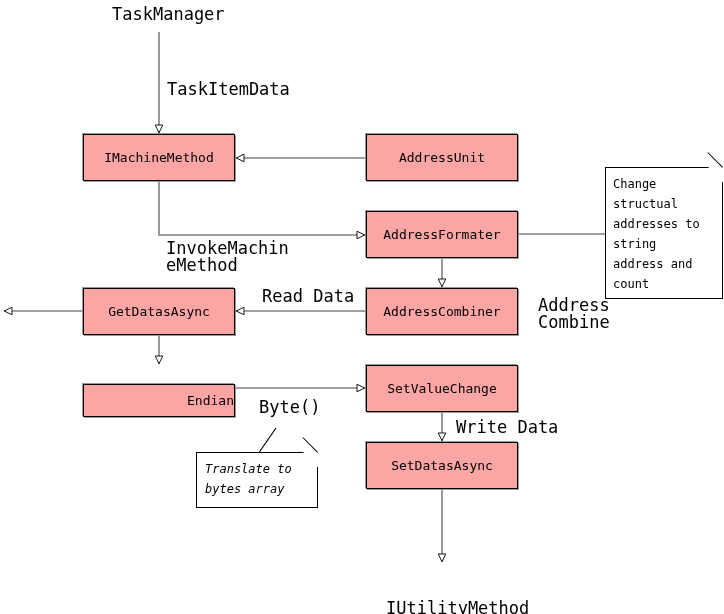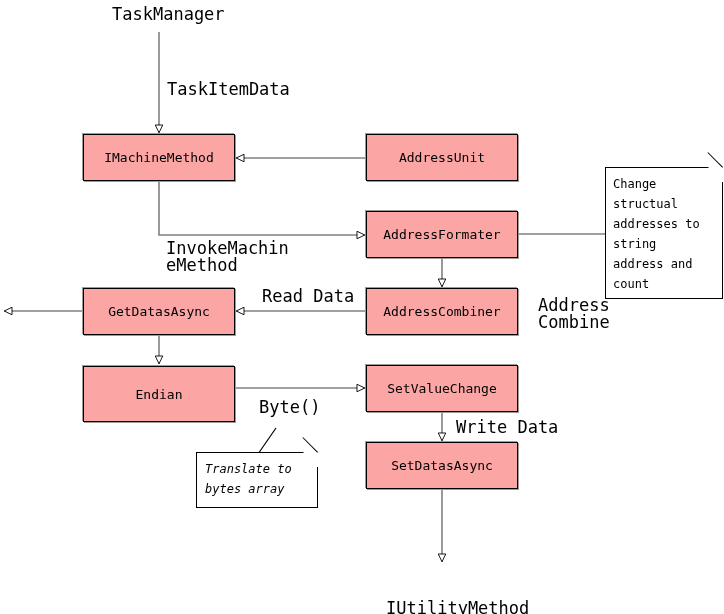--- a/index.html
+++ b/index.html
@@ -148,21 +148,21 @@
   </div>
 
   <div class="node" style="left:83px;  top:288px; width:152px; height:47px;">
     <span>GetDatasAsync</span>
   </div>
 
   <div class="node" style="left:366px; top:288px; width:152px; height:47px;">
     <span>AddressCombiner</span>
   </div>
 
-  <div class="node" style="left:83px;  top:366px; width:152px; height:56px;">
+  <div class="node" style="left:83px;  top:384px; width:152px; height:33px;justify-content:flex-end;">
     <span>Endian</span>
   </div>
 
   <div class="node" style="left:366px; top:365px; width:152px; height:47px;">
     <span>SetValueChange</span>
   </div>
 
   <div class="node" style="left:366px; top:442px; width:152px; height:47px;">
     <span>SetDatasAsync</span>
   </div>

